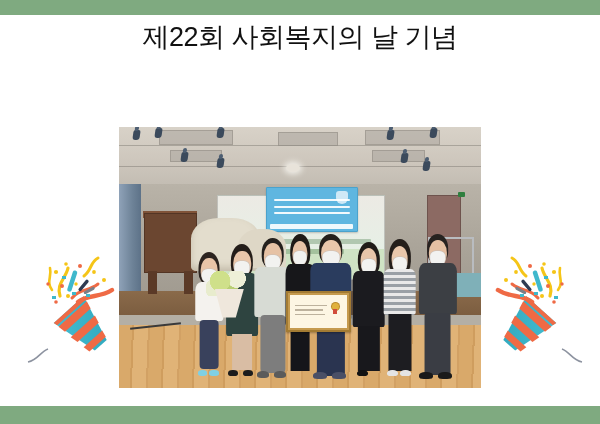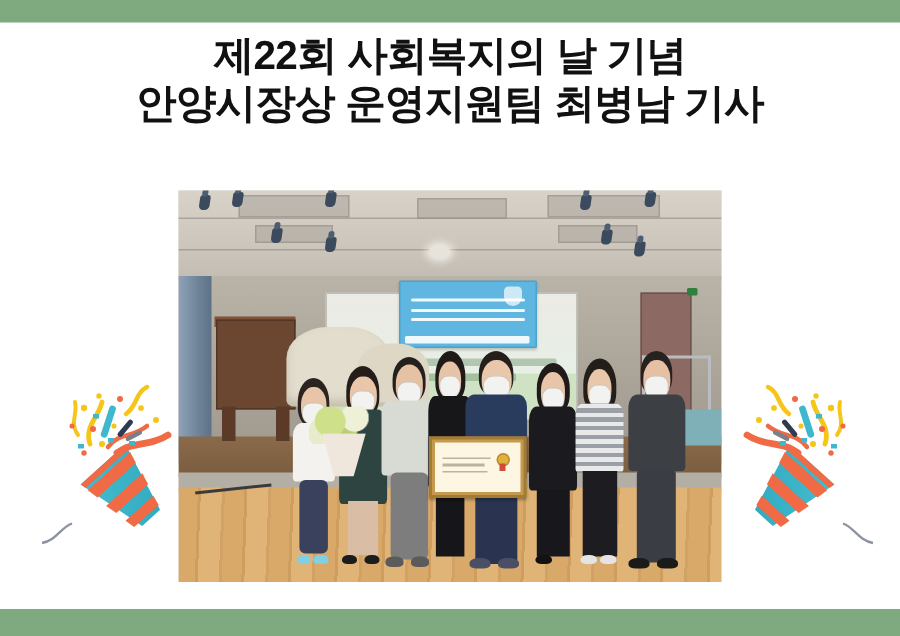--- a/index.html
+++ b/index.html
@@ -34,21 +34,21 @@
     left: 0;
     width: 600px;
     text-align: center;
     color: #111111;
     line-height: 1.18;
     letter-spacing: -0.5px;
   }
   .title-line {
     display: block;
     font-size: 27px;
-    font-weight: 700;
+    font-weight: 400;
     white-space: nowrap;
   }
   .title-line-1 { font-size: 27px; }
   .title-line-2 { font-size: 27px; }
 
   
   .photo {
     position: absolute;
     left: 119px;
     top: 127px;
@@ -258,21 +258,20 @@
 </head>
 <body>
 
 <div id="poster">
 
   <div class="band band-top"></div>
   <div class="band band-bottom"></div>
 
   <div class="title-block">
     <span class="title-line title-line-1">제22회 사회복지의 날 기념</span>
-    <span class="title-line title-line-2">안양시장상 운영지원팀 최병남 기사</span>
   </div>
 
   <div class="photo">
     <div class="photo-inner">
 
       <div class="ceiling"></div>
       <div class="ceil-line" style="top:7%;"></div>
       <div class="ceil-line" style="top:15%;"></div>
       <div class="ceil-panel" style="left:11%; top:1%; width:20%; height:5%;"></div>
       <div class="ceil-panel" style="left:44%; top:2%; width:16%; height:4.5%;"></div>

